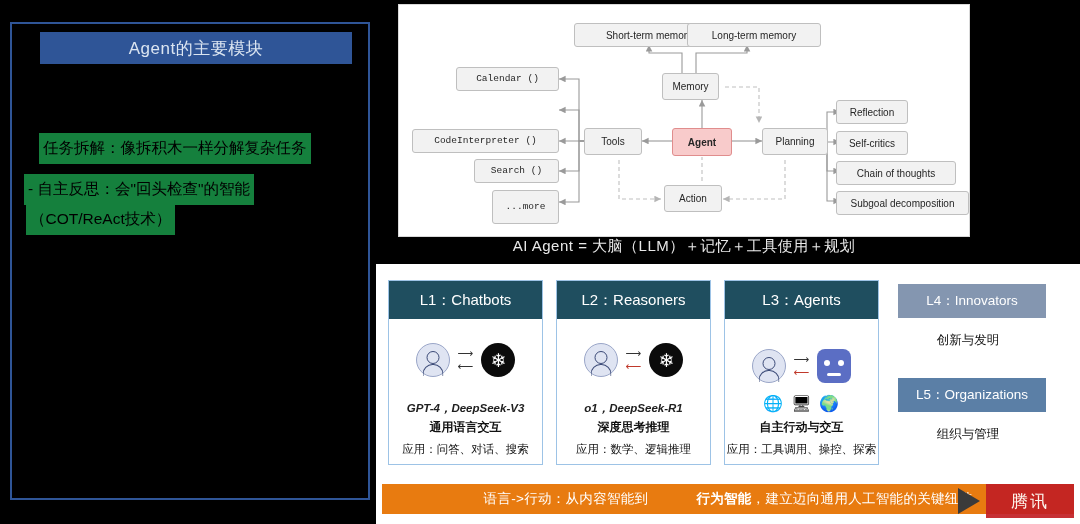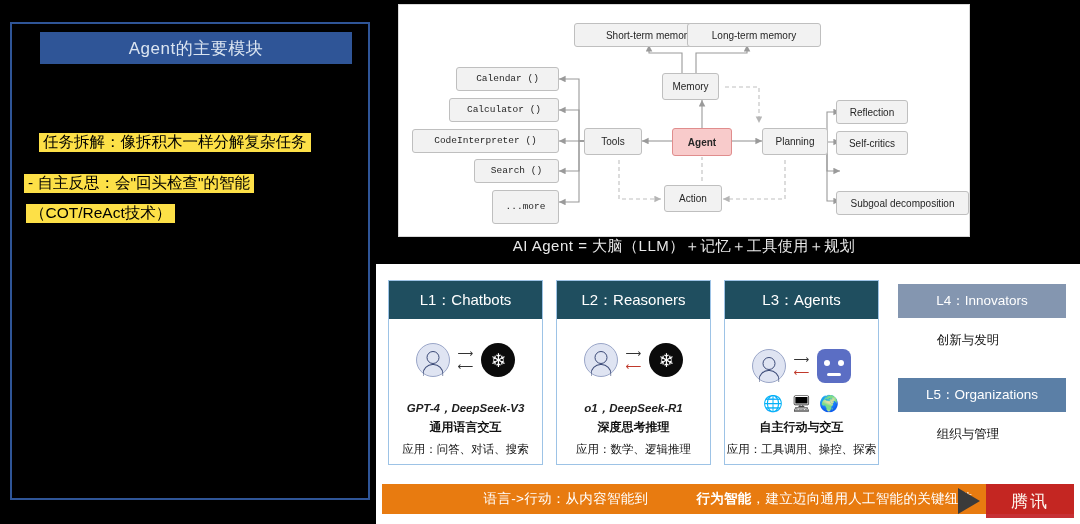--- a/index.html
+++ b/index.html
@@ -22,24 +22,24 @@
     position:absolute; left:28px; top:8px;
     width:312px; height:32px;
     background:#2f5597;
     color:#dbe5f1;
     font-size:17px;
     display:flex; align-items:center; justify-content:center;
     letter-spacing:0.5px;
   }
   .lt-line {
     position:absolute;
-    background:#fde047;
+    background:#15803d;
     color:#000;
     font-size:15.5px;
-    padding:0 4px;
+    padding:6px 4px;
     white-space:nowrap;
     line-height:1.2;
   }
   #lt-1 { left:27px; top:109px; }
   #lt-2 { left:12px; top:150px; }
   #lt-3 { left:14px; top:180px; }
 
   
   #agent-diagram {
     position:absolute; left:398px; top:4px;
@@ -182,21 +182,21 @@
     position:absolute; top:74px; left:0; right:0;
     display:flex; align-items:center; justify-content:center; gap:6px;
   }
   .tool-ico {
     width:22px; height:22px;
     display:flex; align-items:center; justify-content:center;
     font-size:16px; line-height:1;
   }
   .side-box {
     position:absolute;
-    width:168px; height:34px;
+    width:148px; height:34px;
     display:flex; align-items:center; justify-content:center;
     color:#fff; font-size:13.5px;
   }
   .side-label {
     position:absolute;
     width:140px;
     text-align:center;
     font-size:12.5px;
     color:#111;
   }
@@ -277,32 +277,32 @@
       <path d="M220,155 L220,194 L262,194" marker-end="url(#ahd)"></path>
       <path d="M303,176 L303,152"></path>
     </g>
   </svg>
 
   <div class="node" style="left:175px; top:18px; width:150px; height:24px;">Short-term memory</div>
   <div class="node" style="left:288px; top:18px; width:134px; height:24px;">Long-term memory</div>
   <div class="node" style="left:263px; top:68px; width:57px; height:27px;">Memory</div>
 
   <div class="node mono" style="left:57px; top:62px; width:103px; height:24px;">Calendar ()</div>
-  <div class="node mono" style="left:50px; top:93px; width:110px; height:24px;">Calculator ()</div>
   <div class="node mono" style="left:13px; top:124px; width:147px; height:24px;">CodeInterpreter ()</div>
   <div class="node mono" style="left:75px; top:154px; width:85px; height:24px;">Search ()</div>
   <div class="node mono" style="left:93px; top:185px; width:67px; height:34px;">...more</div>
 
   <div class="node" style="left:185px; top:123px; width:58px; height:27px;">Tools</div>
   <div class="node agent" style="left:273px; top:123px; width:60px; height:28px;">Agent</div>
   <div class="node" style="left:363px; top:123px; width:66px; height:27px;">Planning</div>
   <div class="node" style="left:265px; top:180px; width:58px; height:27px;">Action</div>
 
   <div class="node" style="left:437px; top:95px; width:72px; height:24px;">Reflection</div>
   <div class="node" style="left:437px; top:126px; width:72px; height:24px;">Self-critics</div>
+  <div class="node" style="left:437px; top:156px; width:120px; height:24px;">Chain of thoughts</div>
   <div class="node" style="left:437px; top:186px; width:133px; height:24px;">Subgoal decomposition</div>
 </div>
 <div id="diagram-caption">AI Agent = 大脑（LLM）＋记忆＋工具使用＋规划</div>
 
 <div id="levels-panel">
 
   <div class="lvl-col" style="left:12px;">
     <div class="lvl-head">L1：Chatbots</div>
     <div class="lvl-body">
       <div class="icon-row">

